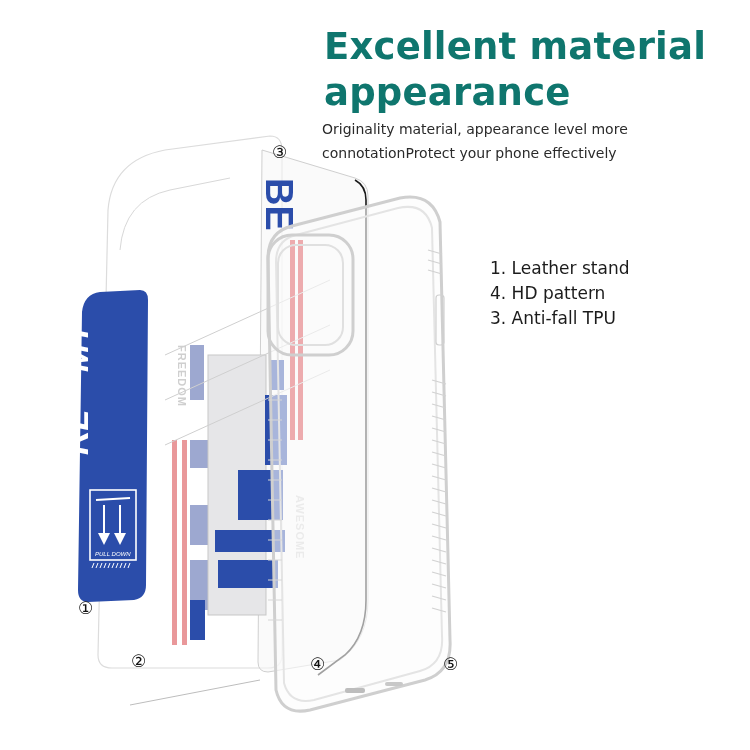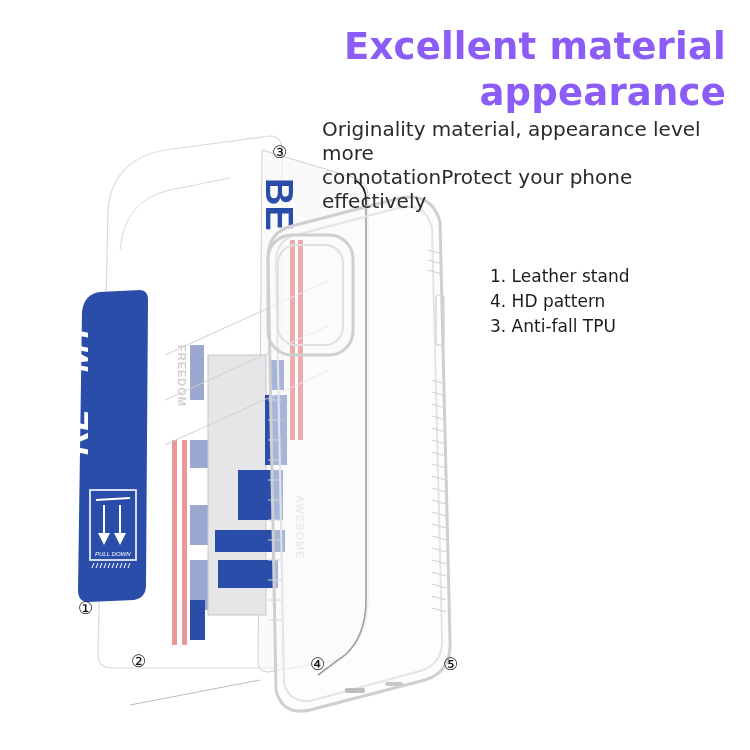--- a/index.html
+++ b/index.html
@@ -1,24 +1,24 @@
 <!DOCTYPE html>
 <html><head>
 <meta charset="utf-8">
 <style>
   html, body { margin:0; padding:0; background:#ffffff; }
   body { width:750px; height:750px; position:relative; overflow:hidden;
          font-family:"DejaVu Sans","Liberation Sans",sans-serif; color:#111; }
 
-  .title { position:absolute; left:306px; top:24px; font-size:37px; font-weight:bold;
-           line-height:46px; letter-spacing:0.2px; color:#8b5cf6; margin:0; width:420px;text-align:right; }
-  .subtitle { position:absolute; left:322px; top:117px; font-size:20px; line-height:24px;
+  .title { position:absolute; left:324px; top:24px; font-size:37px; font-weight:bold;
+           line-height:46px; letter-spacing:0.2px; color:#0f766e; margin:0; width:420px; }
+  .subtitle { position:absolute; left:322px; top:117px; font-size:14px; line-height:24px;
               color:#2a2a2a; width:420px; }
 
-  .features { position:absolute; left:490px; top:264px; margin:0; padding:0; list-style:none; }
+  .features { position:absolute; left:490px; top:256px; margin:0; padding:0; list-style:none; }
   .features li { font-size:17px; line-height:25px; color:#1b1b1b; white-space:nowrap; }
 
   .callout { position:absolute; font-size:17px; color:#111; line-height:20px; }
 
   .illus { position:absolute; left:0; top:0; width:750px; height:750px; }
 </style>
 </head>
 <body>
 
 <svg class="illus" viewBox="0 0 750 750" xmlns="http://www.w3.org/2000/svg">

